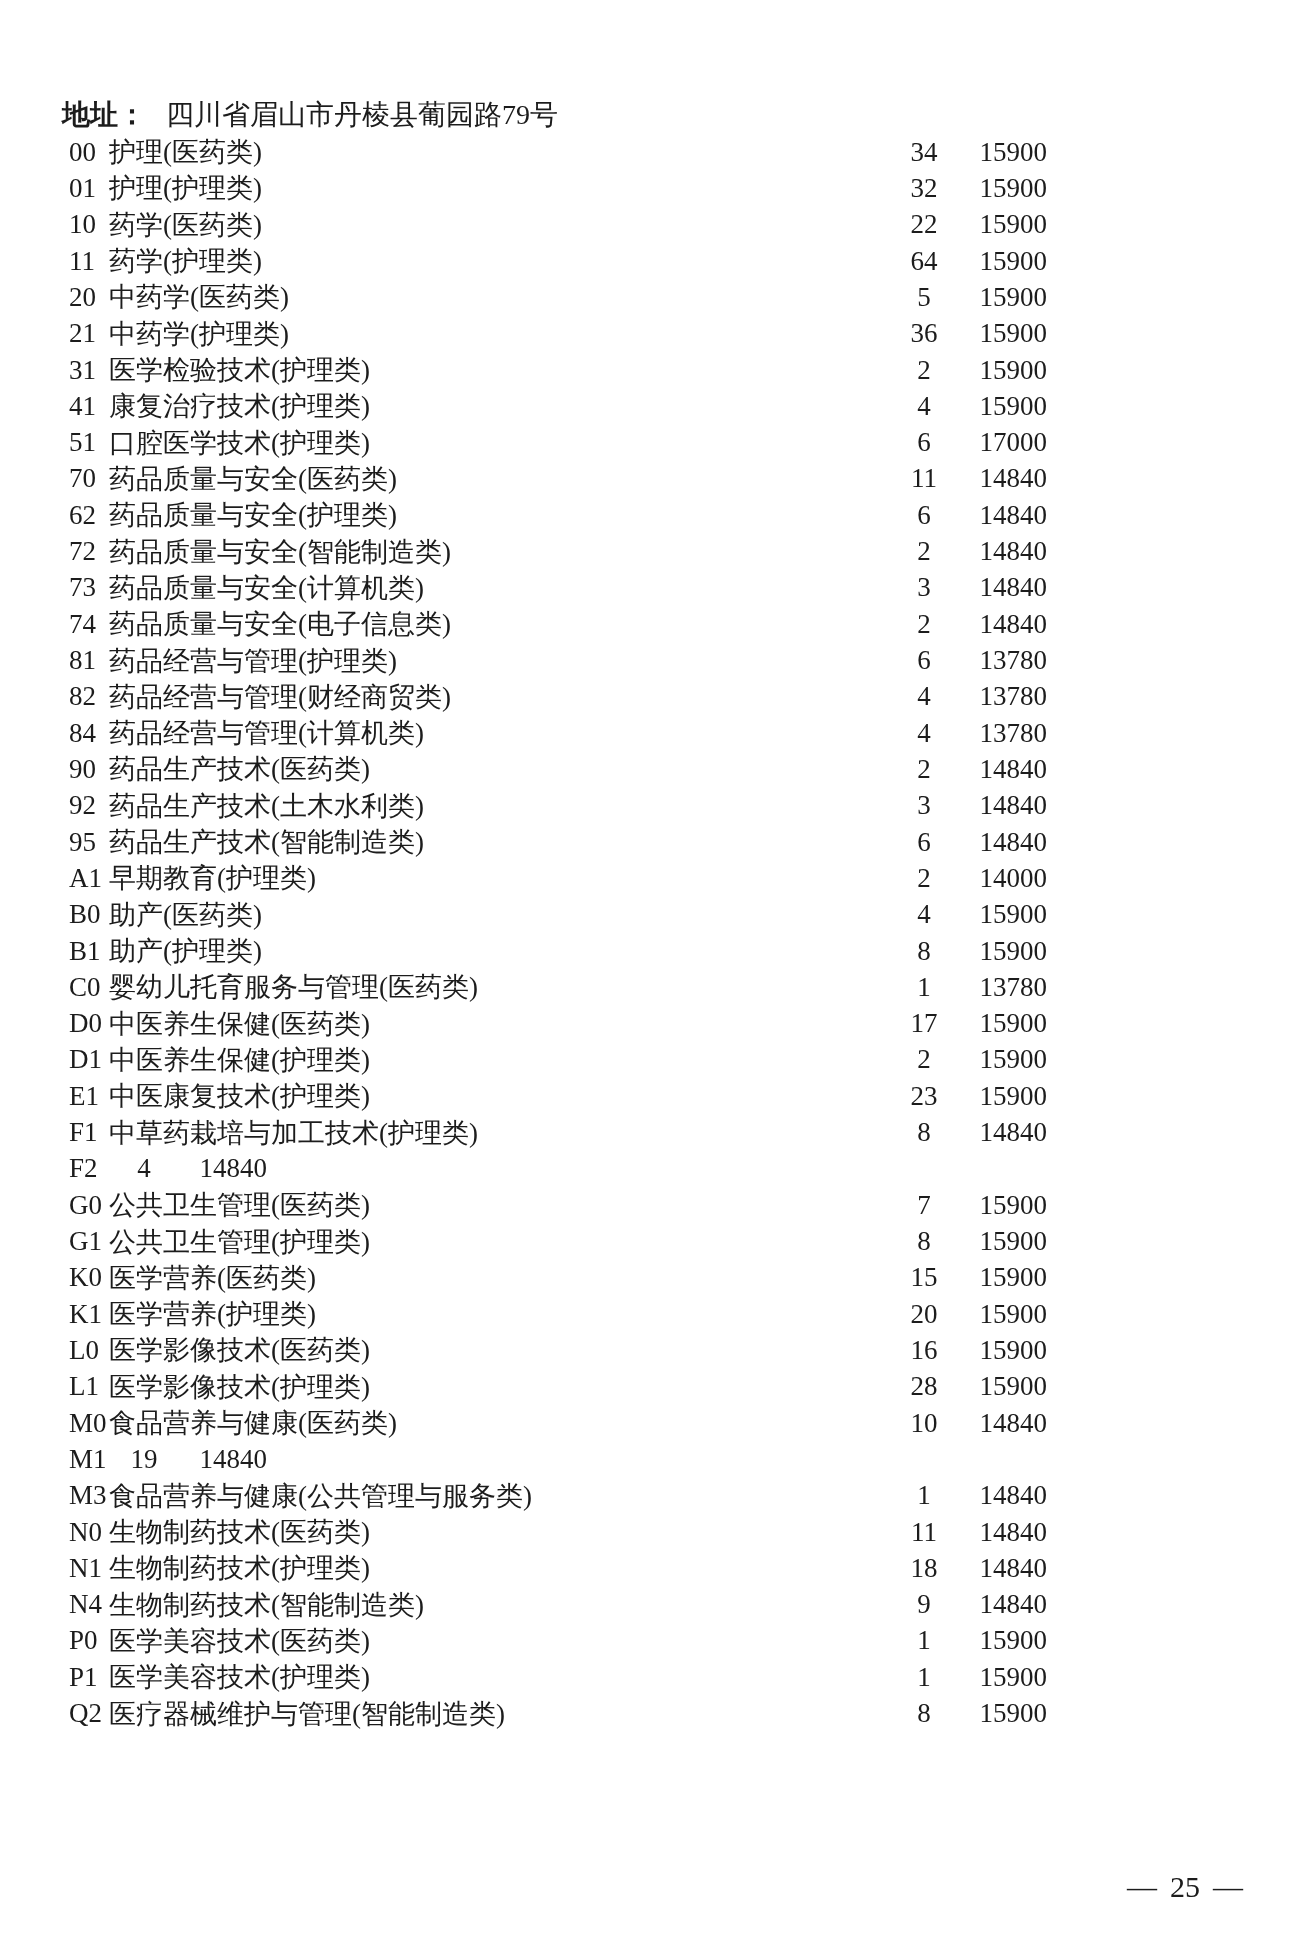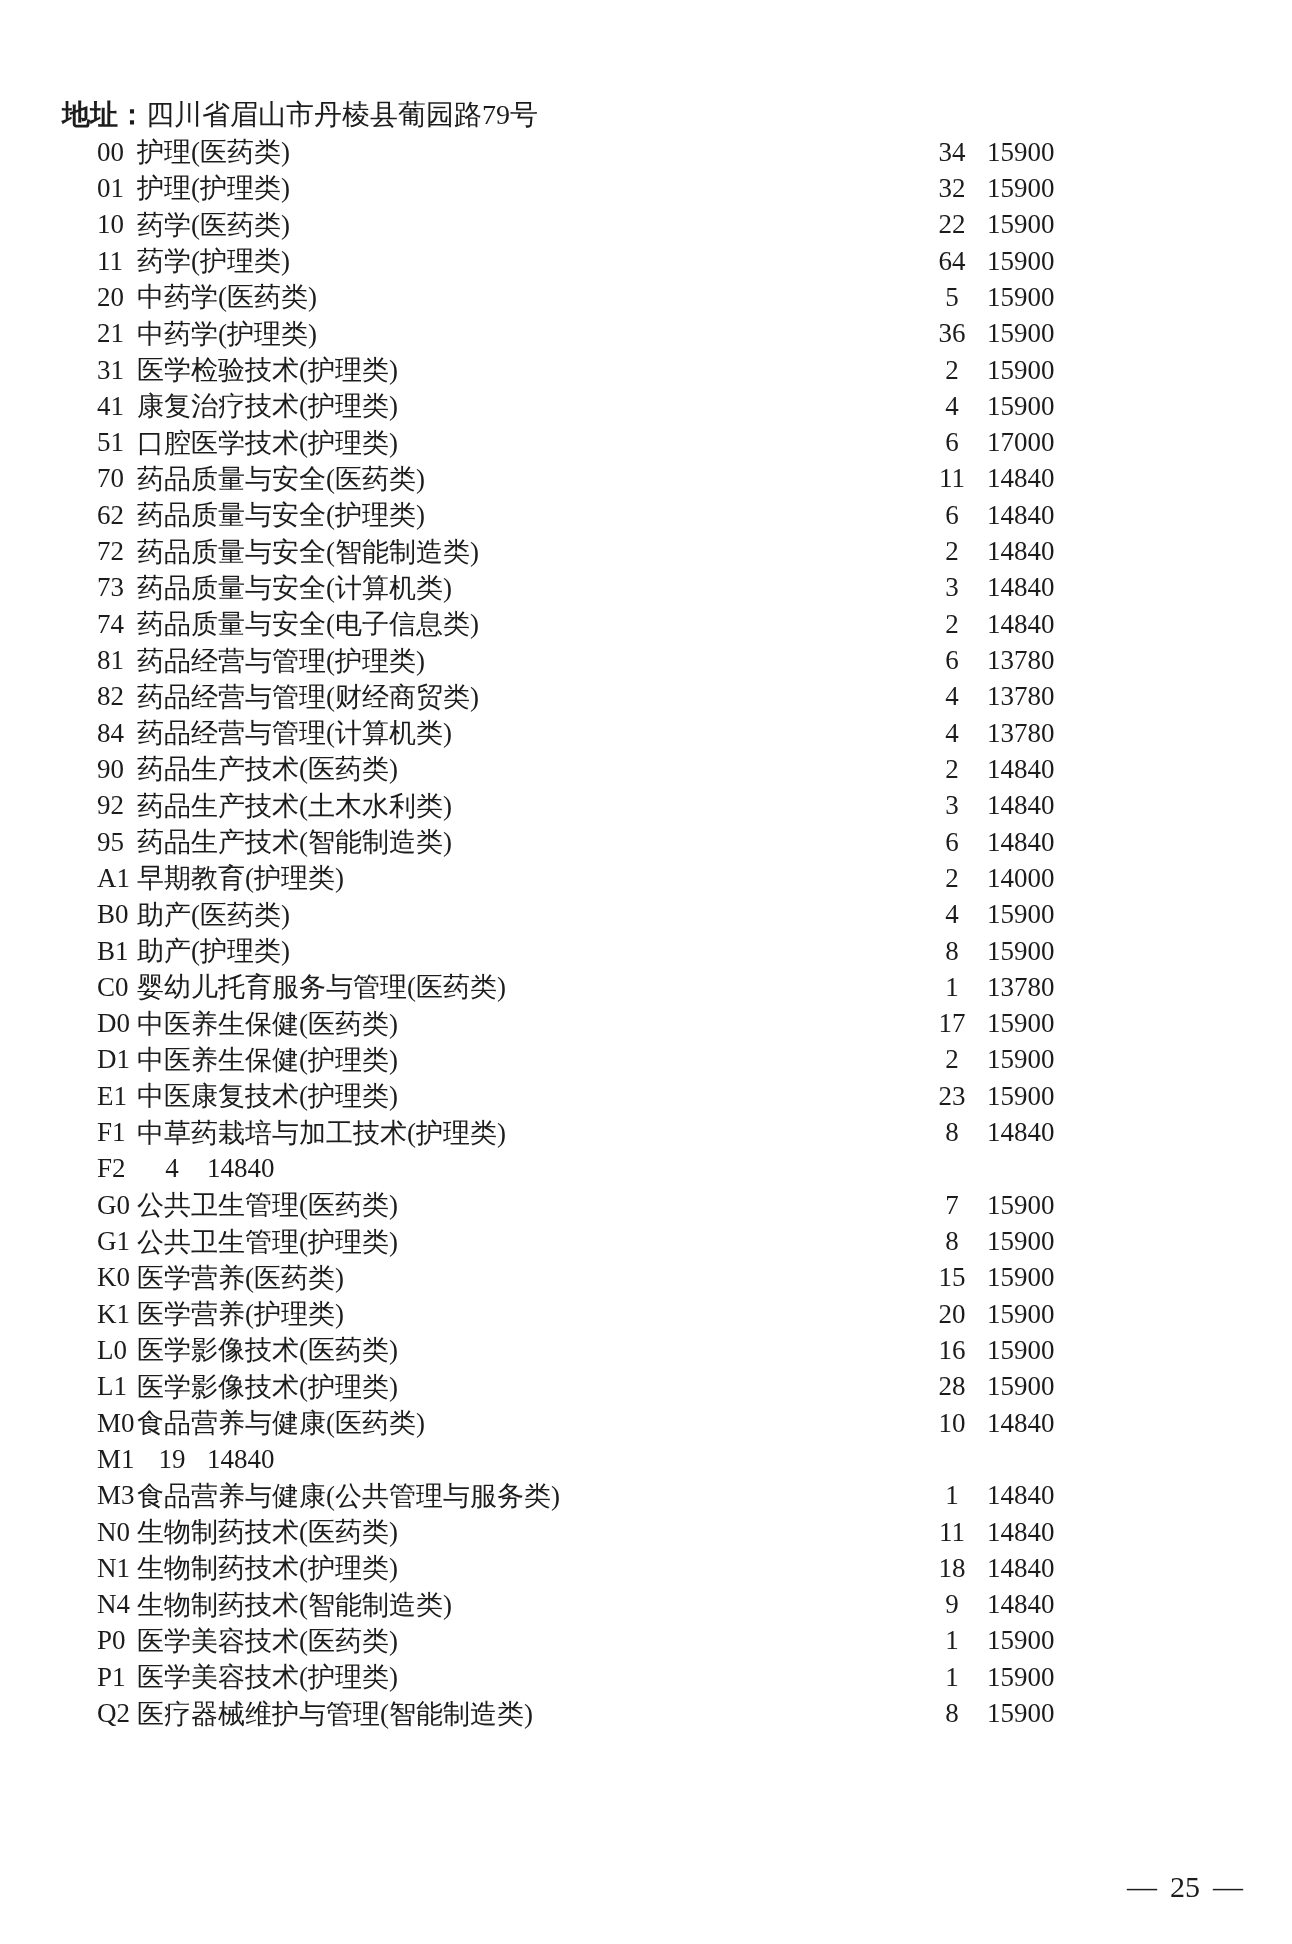--- a/index.html
+++ b/index.html
@@ -16,39 +16,39 @@
 
   .header {
     position: absolute;
     left: 62px;
     top: 99px;
     font-size: 28px;
     line-height: 32px;
     white-space: nowrap;
   }
   .hdr-label { font-weight: bold; }
-  .hdr-value { font-weight: normal; }
+  .hdr-value { font-weight: normal; margin-left: 20px; }
 
   .rows {
     position: absolute;
-    left: 97px;
+    left: 69px;
     top: 134px;
     width: 978px;
   }
   .row {
     display: flex;
     align-items: center;
     height: 36.32px;
     font-size: 27px;
     white-space: nowrap;
   }
   .code { flex: 0 0 auto; width: 40px; }
   .name { flex: 1 1 auto; overflow: hidden; }
   .count { flex: 0 0 auto; width: 70px; text-align: center; }
-  .fee   { flex: 0 0 auto; width: 88px; }
+  .fee   { flex: 0 0 auto; width: 88px; text-align: right; }
 
   .footer {
     position: absolute;
     top: 1870px;
     right: 49px;
     font-size: 30px;
     line-height: 34px;
     display: flex;
     align-items: center;
     gap: 13px;

